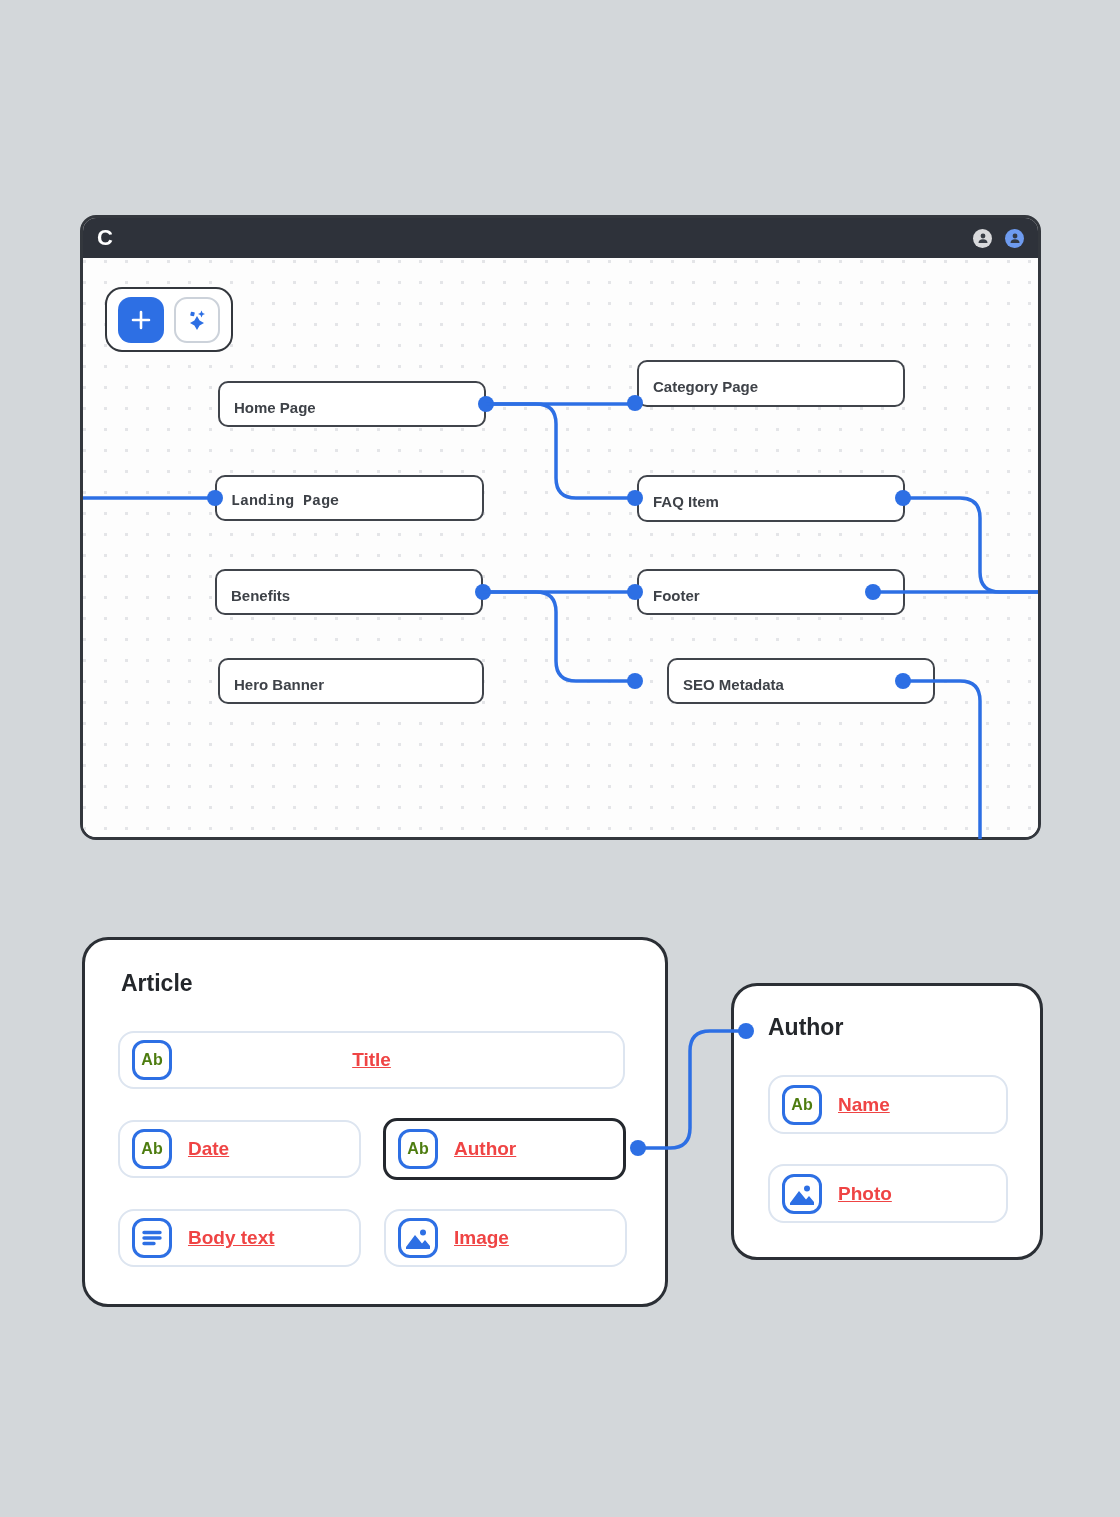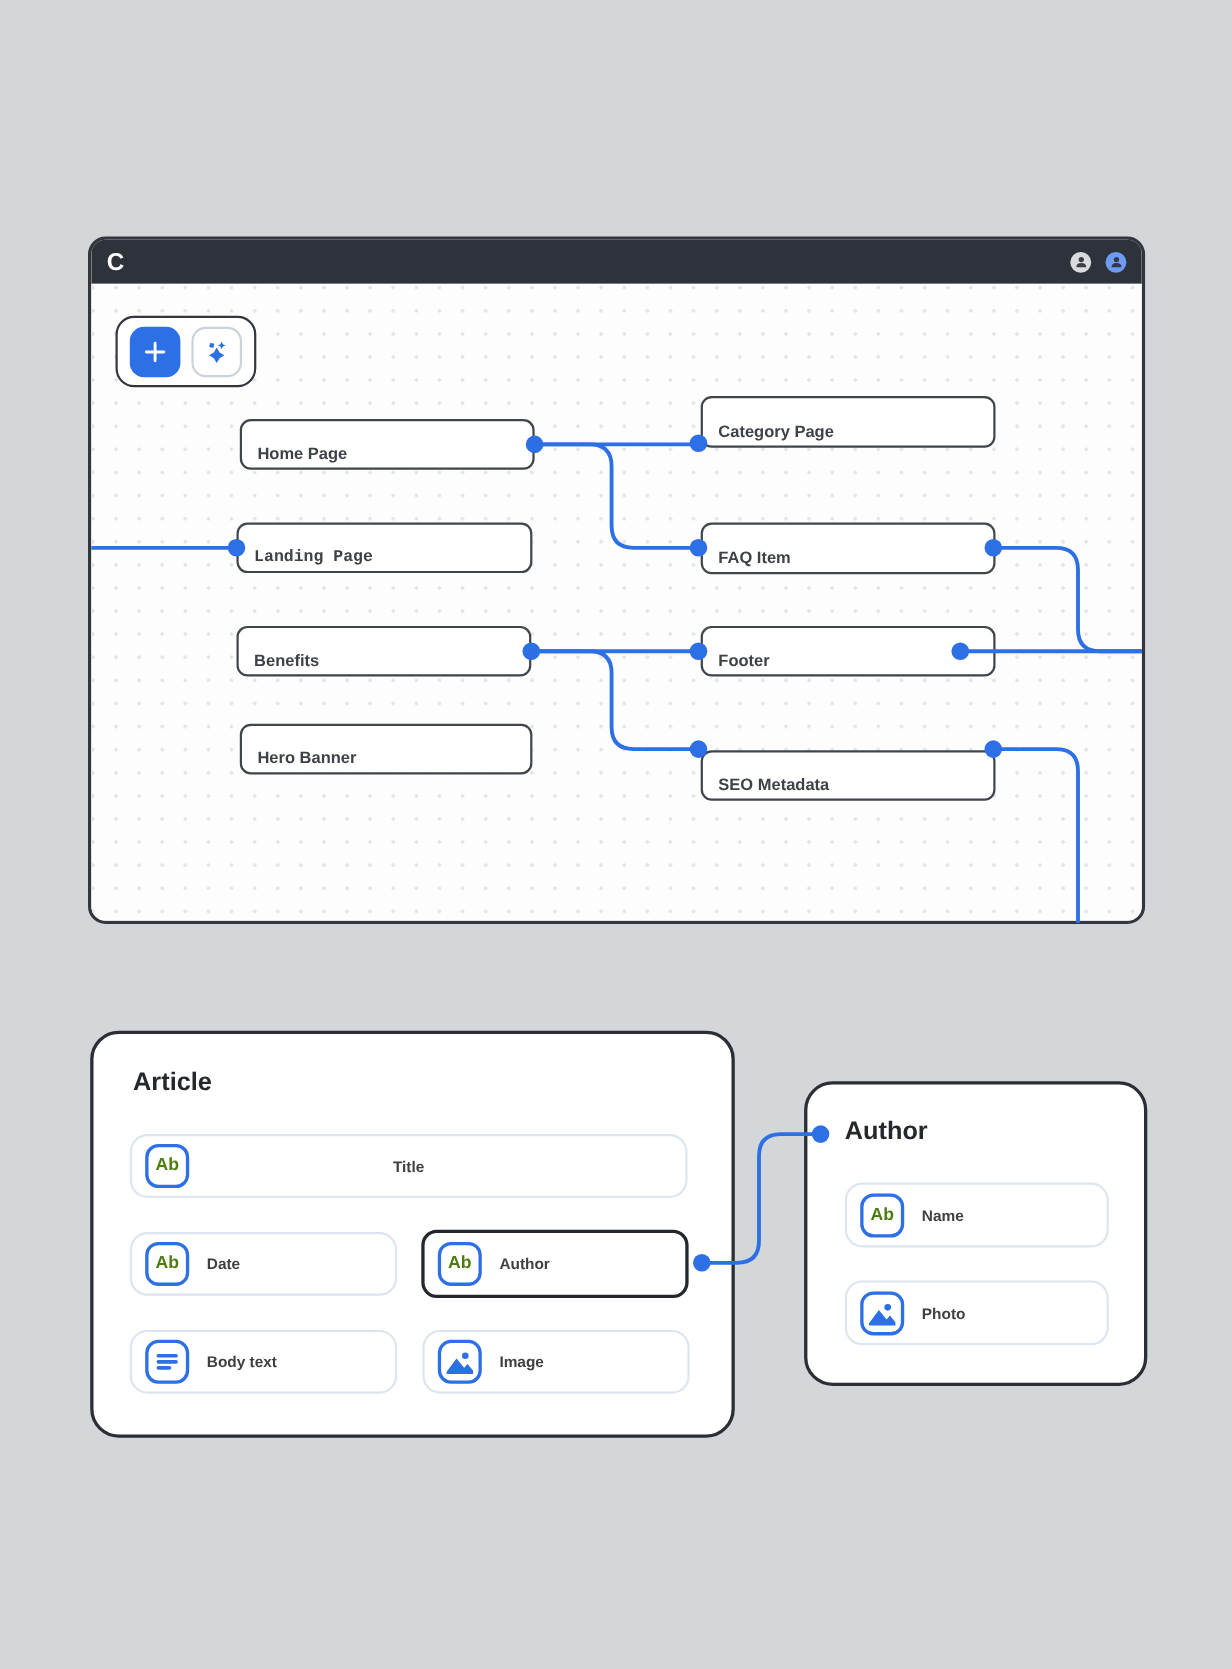--- a/index.html
+++ b/index.html
@@ -24,44 +24,44 @@
   .toolbar{position:absolute;left:105px;top:287px;width:128px;height:65px;box-sizing:border-box;
     background:#ffffff;border:2.5px solid #33373d;border-radius:17px;display:flex;align-items:center;
     justify-content:center;gap:10px;z-index:2;}
   .tbtn{width:46px;height:46px;box-sizing:border-box;border-radius:13px;display:flex;align-items:center;
     justify-content:center;padding:0;cursor:pointer;}
   .tbtn.add{background:#2d6fe4;border:none;}
   .tbtn.ai{background:#ffffff;border:2px solid #ccd2da;}
 
   
   .node{position:absolute;box-sizing:border-box;background:#ffffff;border:2px solid #40444b;
-    border-radius:10px;display:flex;align-items:flex-end;padding:4px 14px;z-index:2;
+    border-radius:10px;display:flex;align-items:flex-start;padding:16px 14px;z-index:2;
     font-size:15px;font-weight:700;color:#3e4248;}
   #node-home-page{left:218px;top:381px;width:268px;height:46px;}
   #node-landing-page{left:215px;top:475px;width:269px;height:46px;font-family:Liberation Mono, monospace;}
   #node-benefits{left:215px;top:569px;width:268px;height:46px;}
   #node-hero-banner{left:218px;top:658px;width:266px;height:46px;}
   #node-category-page{left:637px;top:360px;width:268px;height:47px;}
   #node-faq-item{left:637px;top:475px;width:268px;height:47px;}
   #node-footer{left:637px;top:569px;width:268px;height:46px;}
-  #node-seo-metadata{left:637px;top:658px;width:268px;height:46px;margin-top:24px;}
+  #node-seo-metadata{left:667px;top:658px;width:268px;height:46px;}
 
   
   .card{position:absolute;box-sizing:border-box;background:#ffffff;border:3px solid #2b2f35;
     border-radius:26px;z-index:2;}
   .card-article{left:82px;top:937px;width:586px;height:370px;}
   .card-author{left:731px;top:983px;width:312px;height:277px;}
   .card-title{position:absolute;font-size:23px;font-weight:700;color:#24272b;}
   .card-article .card-title{left:36px;top:30px;}
   .card-author .card-title{left:34px;top:28px;}
 
   .field{position:absolute;box-sizing:border-box;background:#ffffff;border:2px solid #dde5f0;
     border-radius:16px;display:flex;align-items:center;gap:16px;padding-left:12px;}
   .field.selected{border:3px solid #24282e;border-radius:14px;}
-  .flabel{font-size:14px;font-weight:700;color:#404040;white-space:nowrap;}
+  .flabel{font-size:19px;font-weight:700;color:#ef4444;white-space:nowrap;text-decoration:underline;}
   .flabel.centered{position:absolute;left:0;right:0;text-align:center;}
   #field-title{left:33px;top:91px;width:507px;height:58px;}
   #field-date{left:33px;top:180px;width:243px;height:58px;}
   #field-author{left:298px;top:178px;width:243px;height:62px;}
   #field-body-text{left:33px;top:269px;width:243px;height:58px;}
   #field-image{left:299px;top:269px;width:243px;height:58px;}
   #field-name{left:34px;top:89px;width:240px;height:59px;}
   #field-photo{left:34px;top:178px;width:240px;height:59px;}
 
   .ficon{width:40px;height:40px;box-sizing:border-box;border:3px solid #2d6fe4;border-radius:12px;

